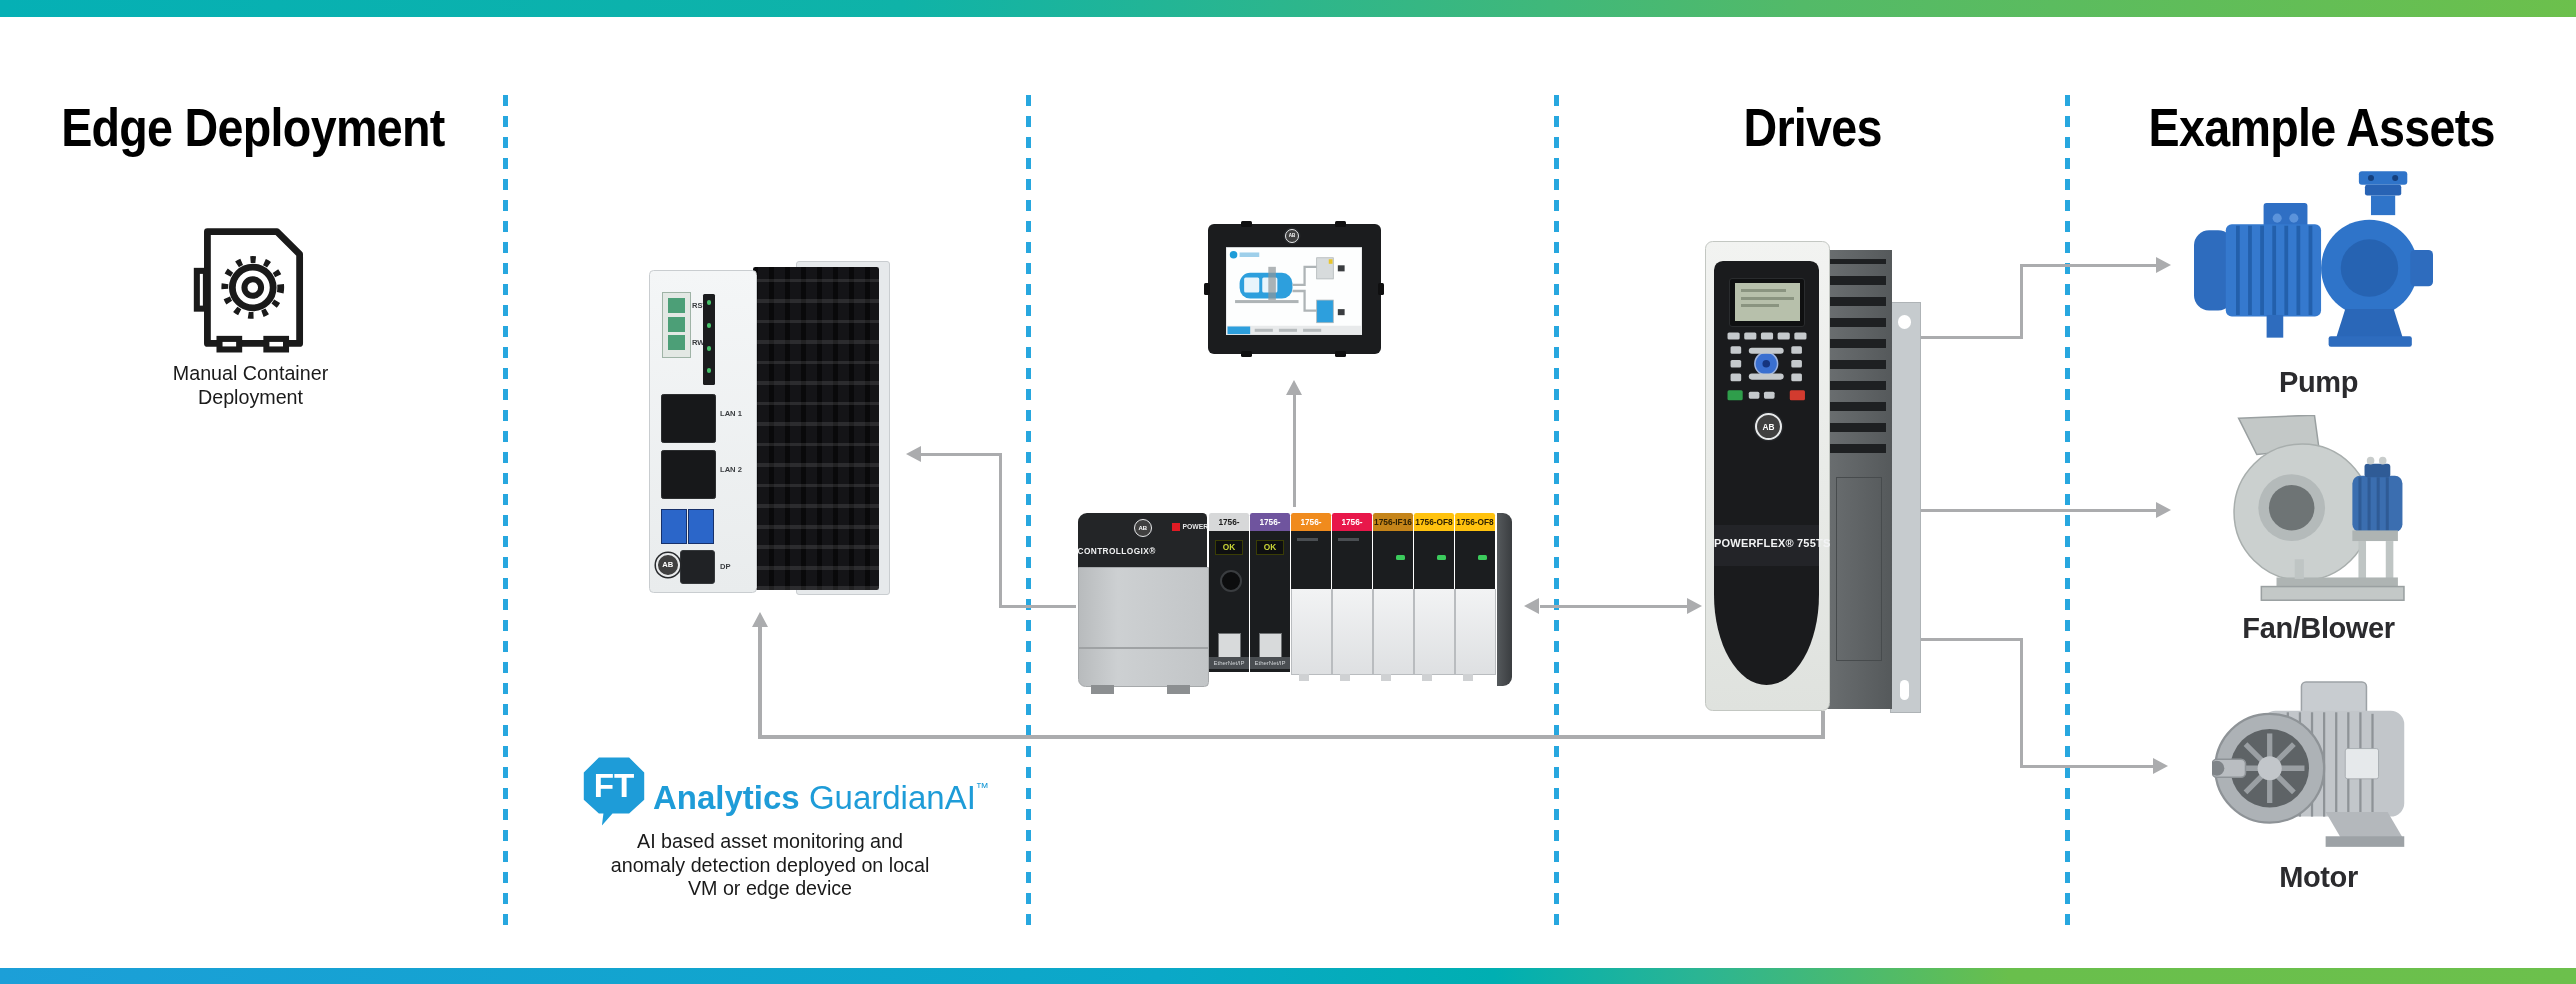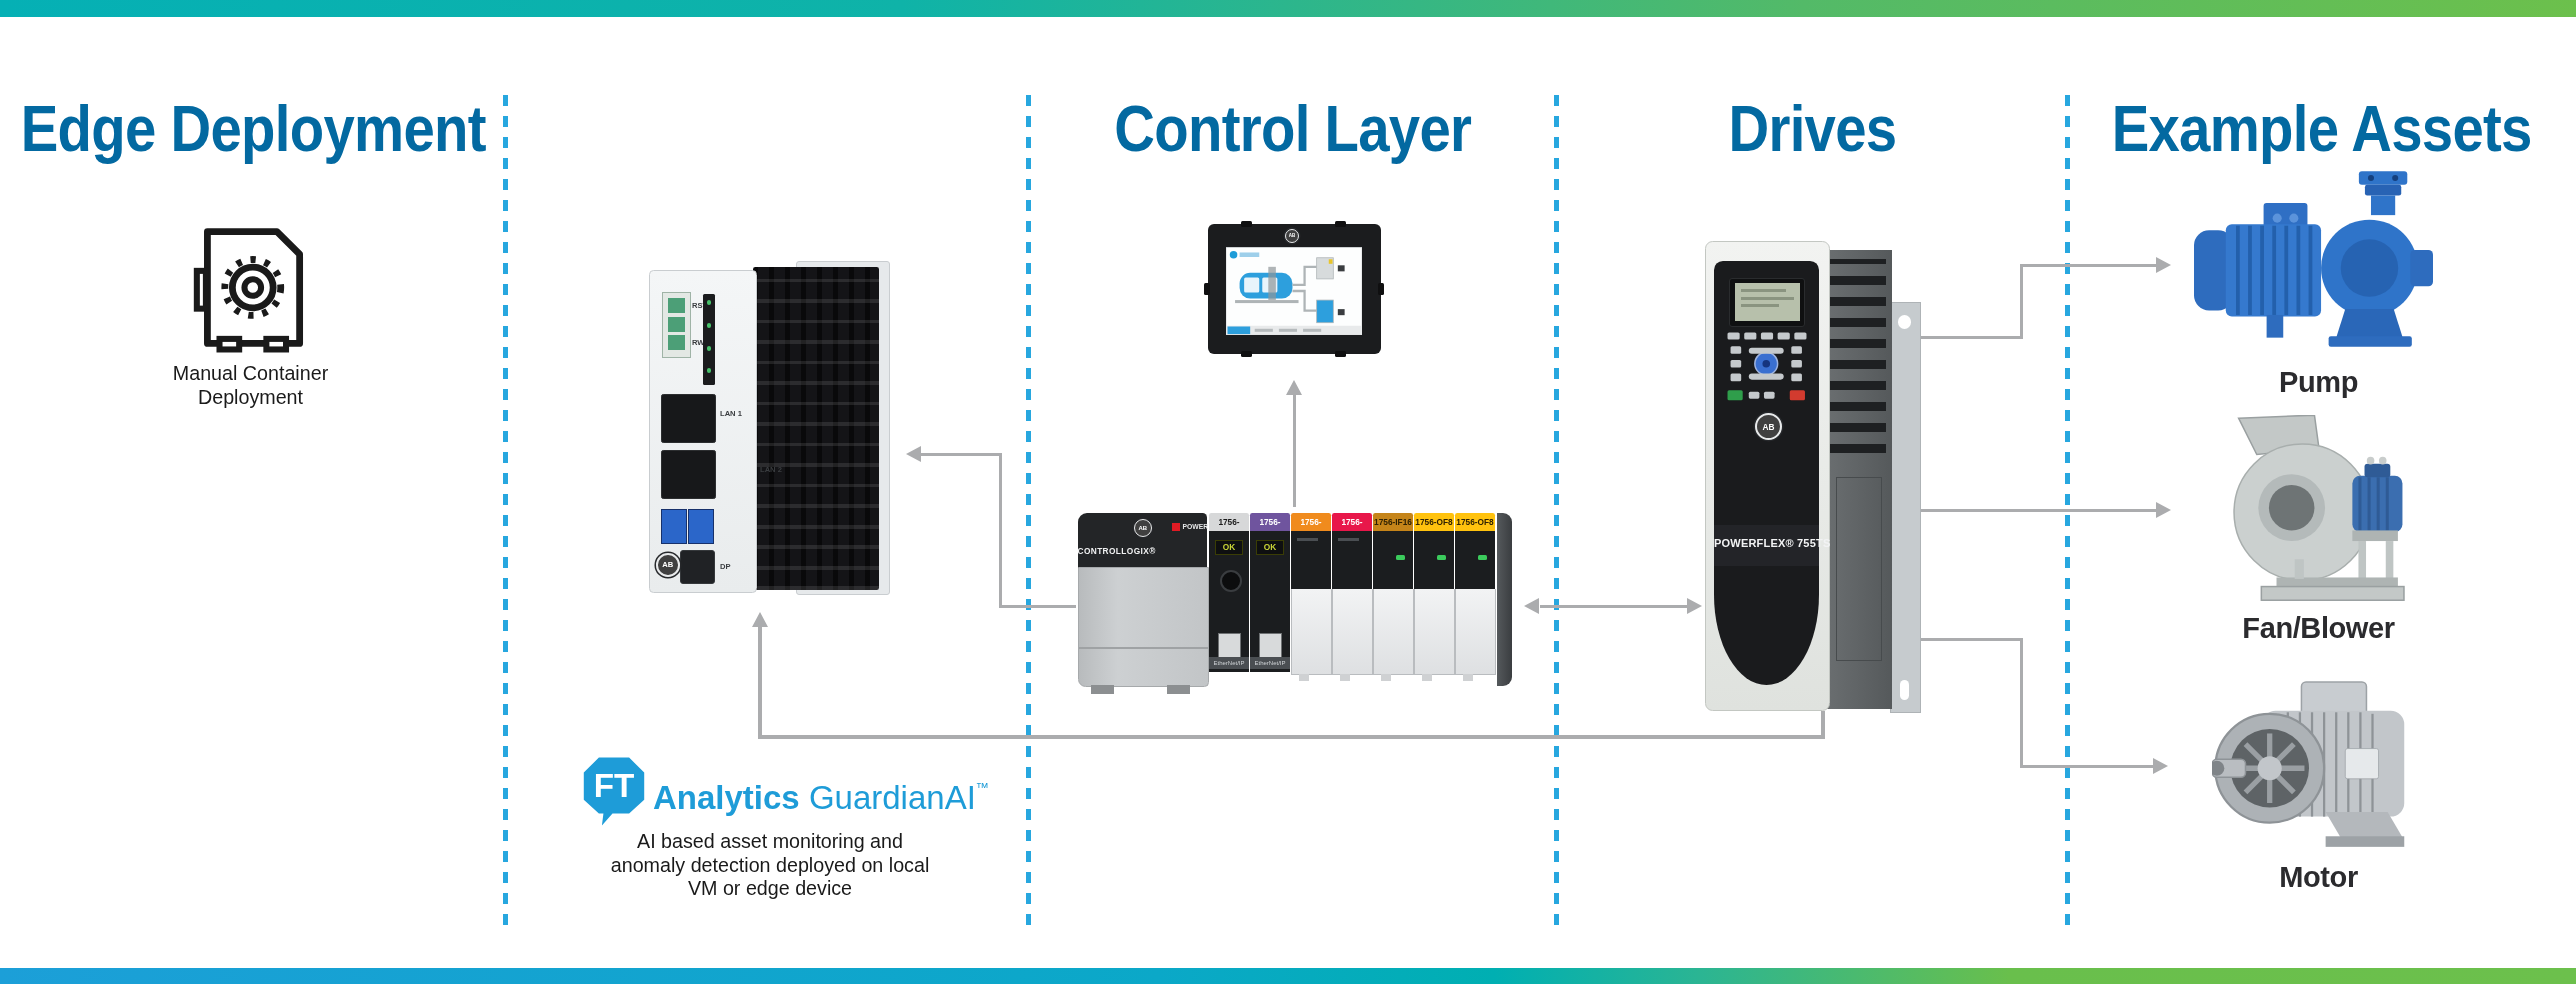--- a/index.html
+++ b/index.html
@@ -2,22 +2,22 @@
 <html style="font-size:12px"><head>
 <meta charset="utf-8">
 <style>
   html,body{margin:0;padding:0;background:#fff;}
   #canvas{position:relative;width:2576px;height:985px;background:#fff;overflow:hidden;
           font-family:"Liberation Sans",sans-serif;}
   .abs{position:absolute;}
   .bar{left:0;width:2576px;height:16.7px;}
   .bar.top{top:0;background:linear-gradient(90deg,#05B0B5 0%,#0FB3A8 35%,#53BA68 70%,#6CC04C 100%);}
   .bar.bottom{top:968px;background:linear-gradient(90deg,#1C9FD8 0%,#0BA8C8 45%,#00AFB2 58%,#2BB593 66%,#69BF4C 78%,#6CC04C 100%);}
-  .col-title{display:flex;justify-content:center;align-items:center;font-weight:bold;
-             font-size:64px;color:#0369a1;letter-spacing:-0.8px;white-space:nowrap;}
+  .col-title{display:flex;justify-content:center;align-items:flex-start;font-weight:bold;
+             font-size:53px;color:#000000;letter-spacing:-0.8px;white-space:nowrap;}
   .col-title>span{display:inline-block;transform:scaleX(.88);}
   .separator{width:5.3px;background:repeating-linear-gradient(180deg,#27A7DF 0 10.6px,rgba(0,0,0,0) 10.6px 21px);}
   .caption{font-size:19.7px;line-height:23.5px;color:#1A1A1A;text-align:center;font-weight:500;}
   .shaft{background:#ABACAE;}
   .head{width:0;height:0;border-style:solid;}
   .head.left {border-width:8.3px 15px 8.3px 0;border-color:transparent #ABACAE transparent transparent;}
   .head.right{border-width:8.3px 0 8.3px 15px;border-color:transparent transparent transparent #ABACAE;}
   .head.up   {border-width:0 8.3px 15px 8.3px;border-color:transparent transparent #ABACAE transparent;}
   .asset-label{font-size:29px;font-weight:bold;color:#2B2B2E;text-align:center;letter-spacing:-0.4px;}
   .plc-strip{height:18px;line-height:18px;text-align:center;font-size:8.3px;font-weight:bold;
@@ -33,23 +33,20 @@
 <body>
 
 <div id="canvas">
 
   <div class="abs bar top"></div>
   <div class="abs bar bottom"></div>
 
   <div class="abs col-title" style="left:0;top:97px;width:506px;height:64px;">
       <span>Edge Deployment</span>
     </div>
-  <div class="abs col-title" style="left:1029px;top:97px;width:528px;height:64px;">
-      <span>Control Layer</span>
-    </div>
   <div class="abs col-title" style="left:1557px;top:97px;width:511px;height:64px;">
       <span>Drives</span>
     </div>
   <div class="abs col-title" style="left:2068px;top:97px;width:508px;height:64px;">
       <span>Example Assets</span>
     </div>
 
   <div class="abs separator" style="left:503px;top:95px;height:839px;"></div>
   <div class="abs separator" style="left:1026px;top:95px;height:839px;"></div>
   <div class="abs separator" style="left:1554px;top:95px;height:839px;"></div>
@@ -117,21 +114,21 @@
     <div class="abs tiny-label" style="left:42px;top:67px;">RWD</div>
     <div class="abs" style="left:53px;top:23px;width:12px;height:91px;background:#1B1C1E;border-radius:1.5px;">
       <div class="abs" style="left:3.8px;top:6px;width:4.5px;height:4.5px;border-radius:50%;background:#48C26B;"></div>
       <div class="abs" style="left:3.8px;top:29px;width:4.5px;height:4.5px;border-radius:50%;background:#48C26B;"></div>
       <div class="abs" style="left:3.8px;top:52px;width:4.5px;height:4.5px;border-radius:50%;background:#48C26B;"></div>
       <div class="abs" style="left:3.8px;top:74px;width:4.5px;height:4.5px;border-radius:50%;background:#48C26B;"></div>
     </div>
     <div class="abs" style="left:10.6px;top:123px;width:53px;height:47px;background:#17181A;border-radius:2.3px;border:1.5px solid #2C2E30;"></div>
     <div class="abs tiny-label" style="left:70px;top:138px;width:30px;">LAN 1</div>
     <div class="abs" style="left:10.6px;top:179px;width:53px;height:47px;background:#17181A;border-radius:2.3px;border:1.5px solid #2C2E30;"></div>
-    <div class="abs tiny-label" style="left:70px;top:194px;width:30px;margin-left:40px;">LAN 2</div>
+    <div class="abs tiny-label" style="left:70px;top:194px;width:30px;">LAN 2</div>
     <div class="abs" style="left:10.6px;top:238px;width:24px;height:33px;background:#2B66C9;border:1.5px solid #17316B;"></div>
     <div class="abs" style="left:38px;top:238px;width:24px;height:33px;background:#2B66C9;border:1.5px solid #17316B;"></div>
     <div class="abs" style="left:30px;top:279px;width:33px;height:32px;background:#202225;border-radius:3px;border:1.5px solid #35383B;"></div>
     <div class="abs tiny-label" style="left:70px;top:291px;">DP</div>
     <div class="abs ab-ring" style="left:6px;top:282px;width:19.7px;height:19.7px;font-size:7.6px;">
         <span>AB</span>
       </div>
   </div>
 
   <svg class="abs" style="left:582px;top:756px;" width="64" height="71" viewBox="0 0 84 94">

